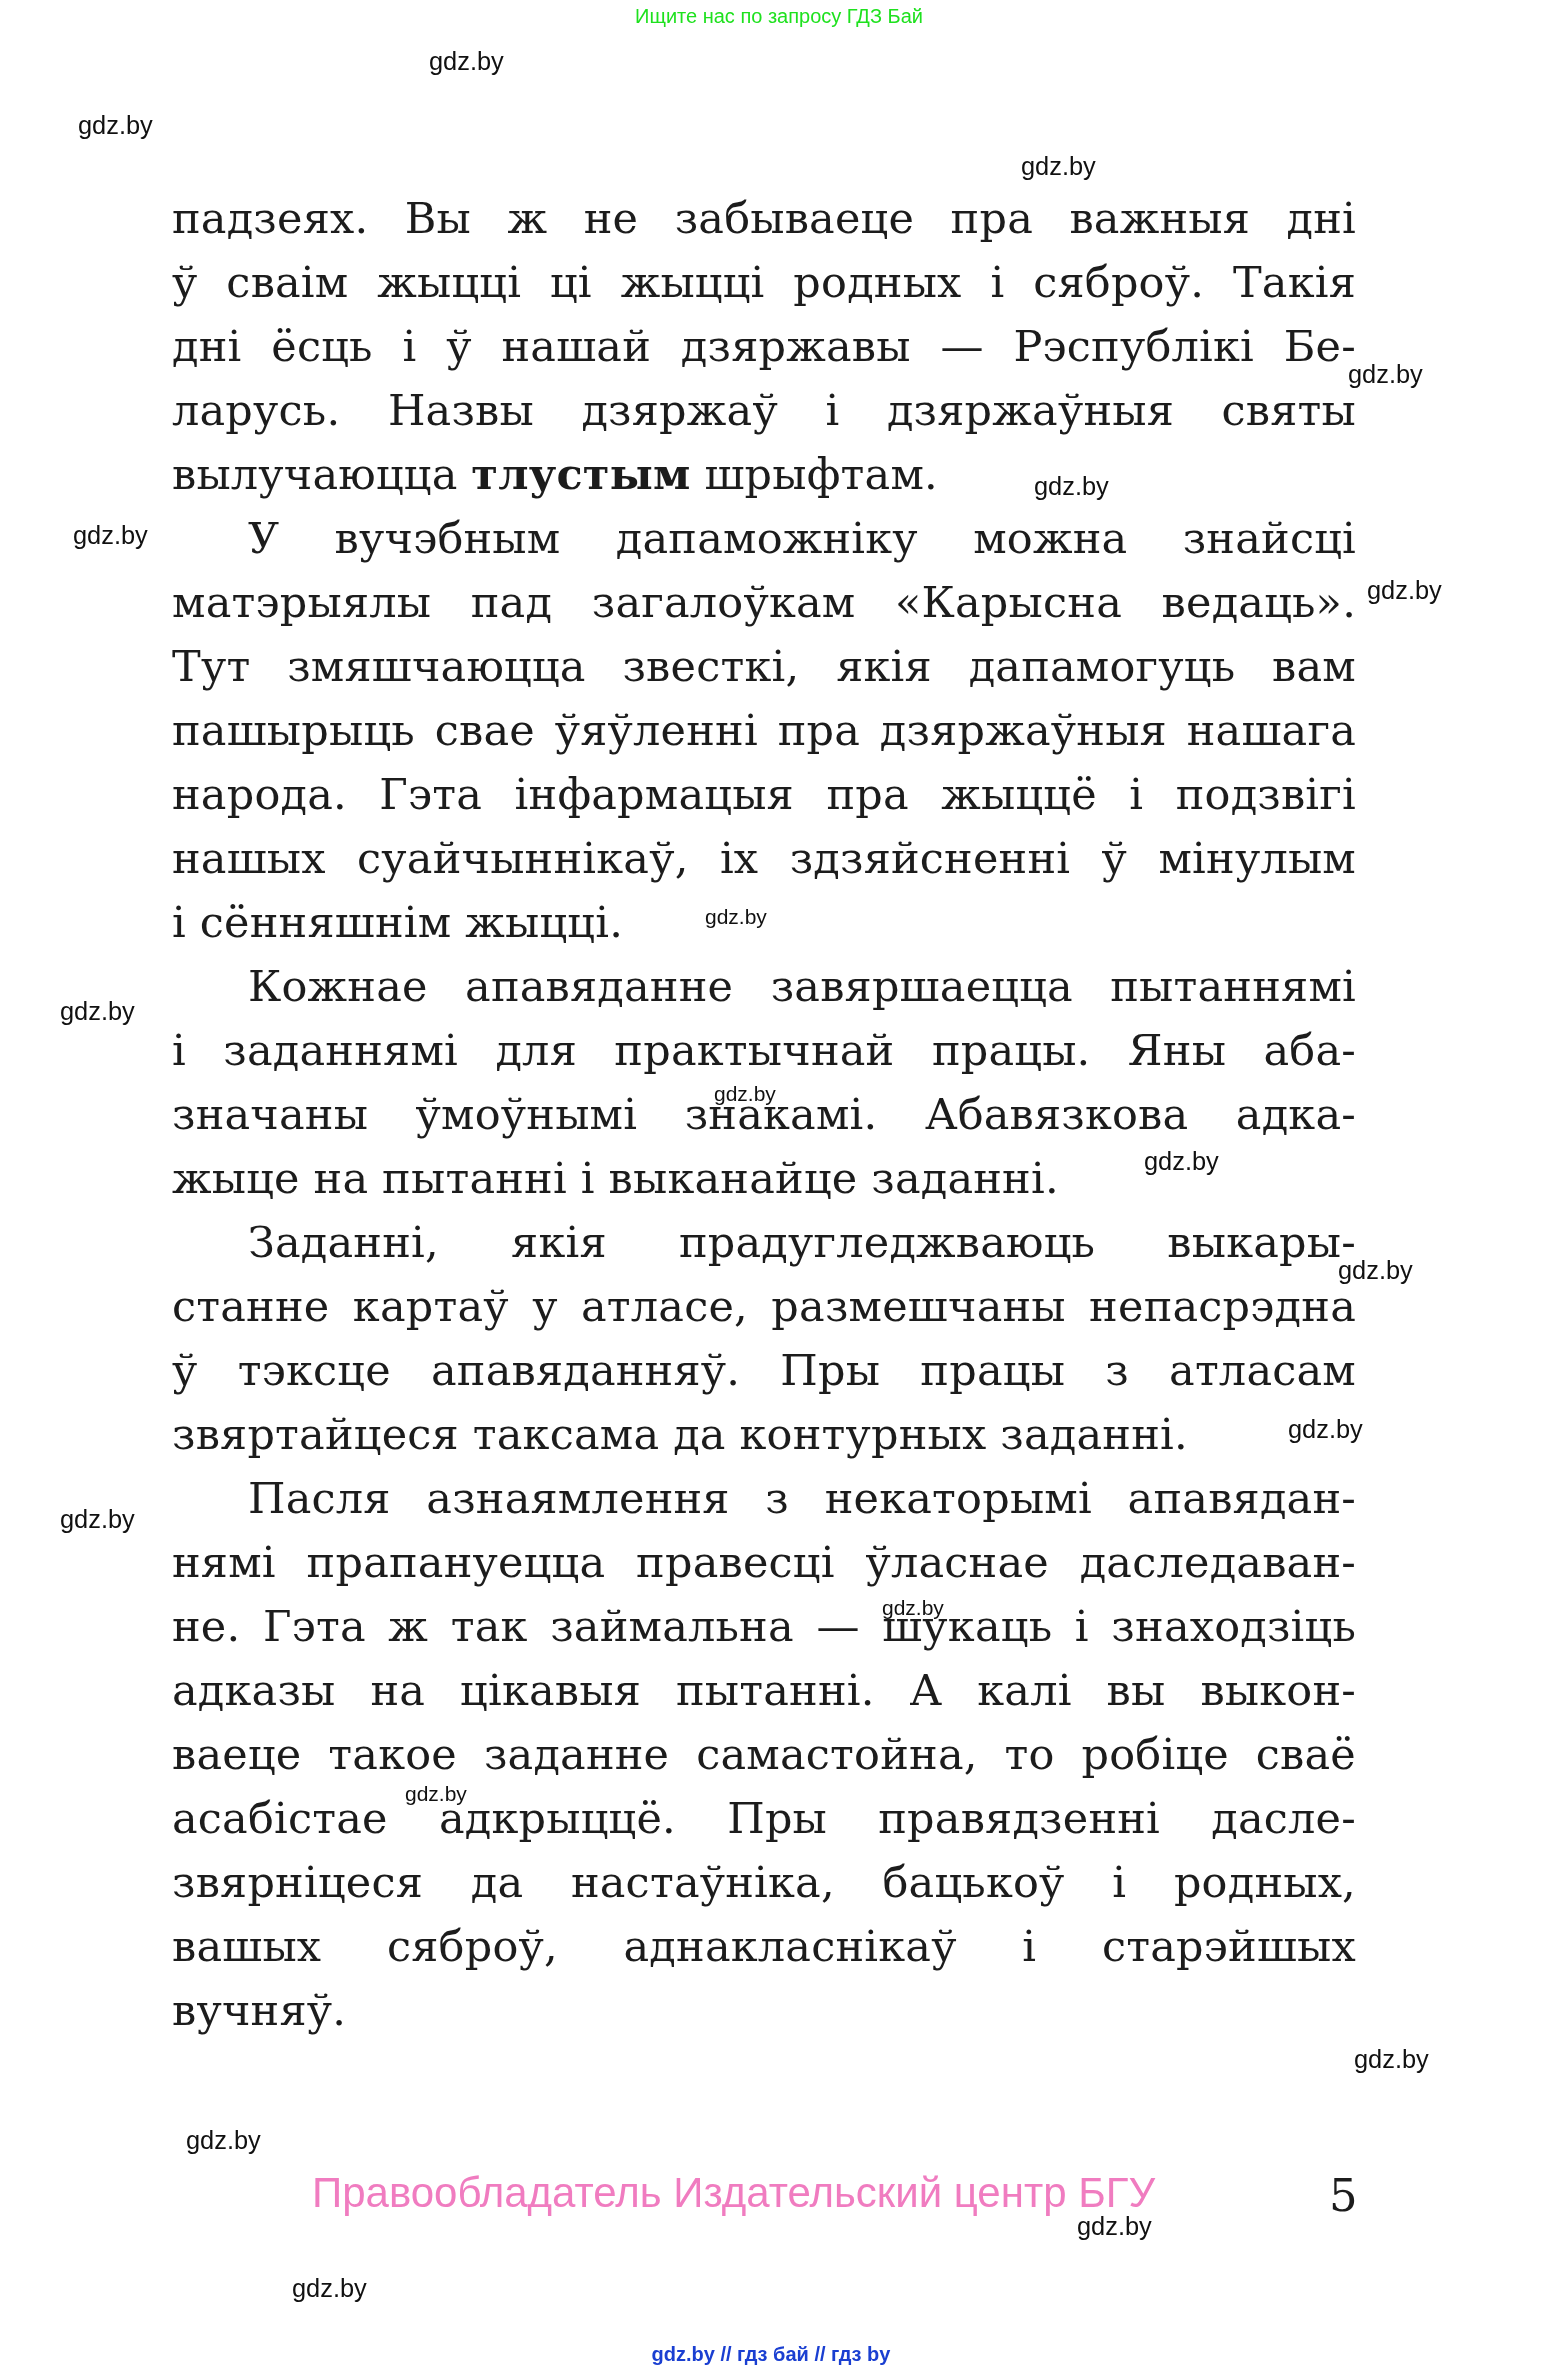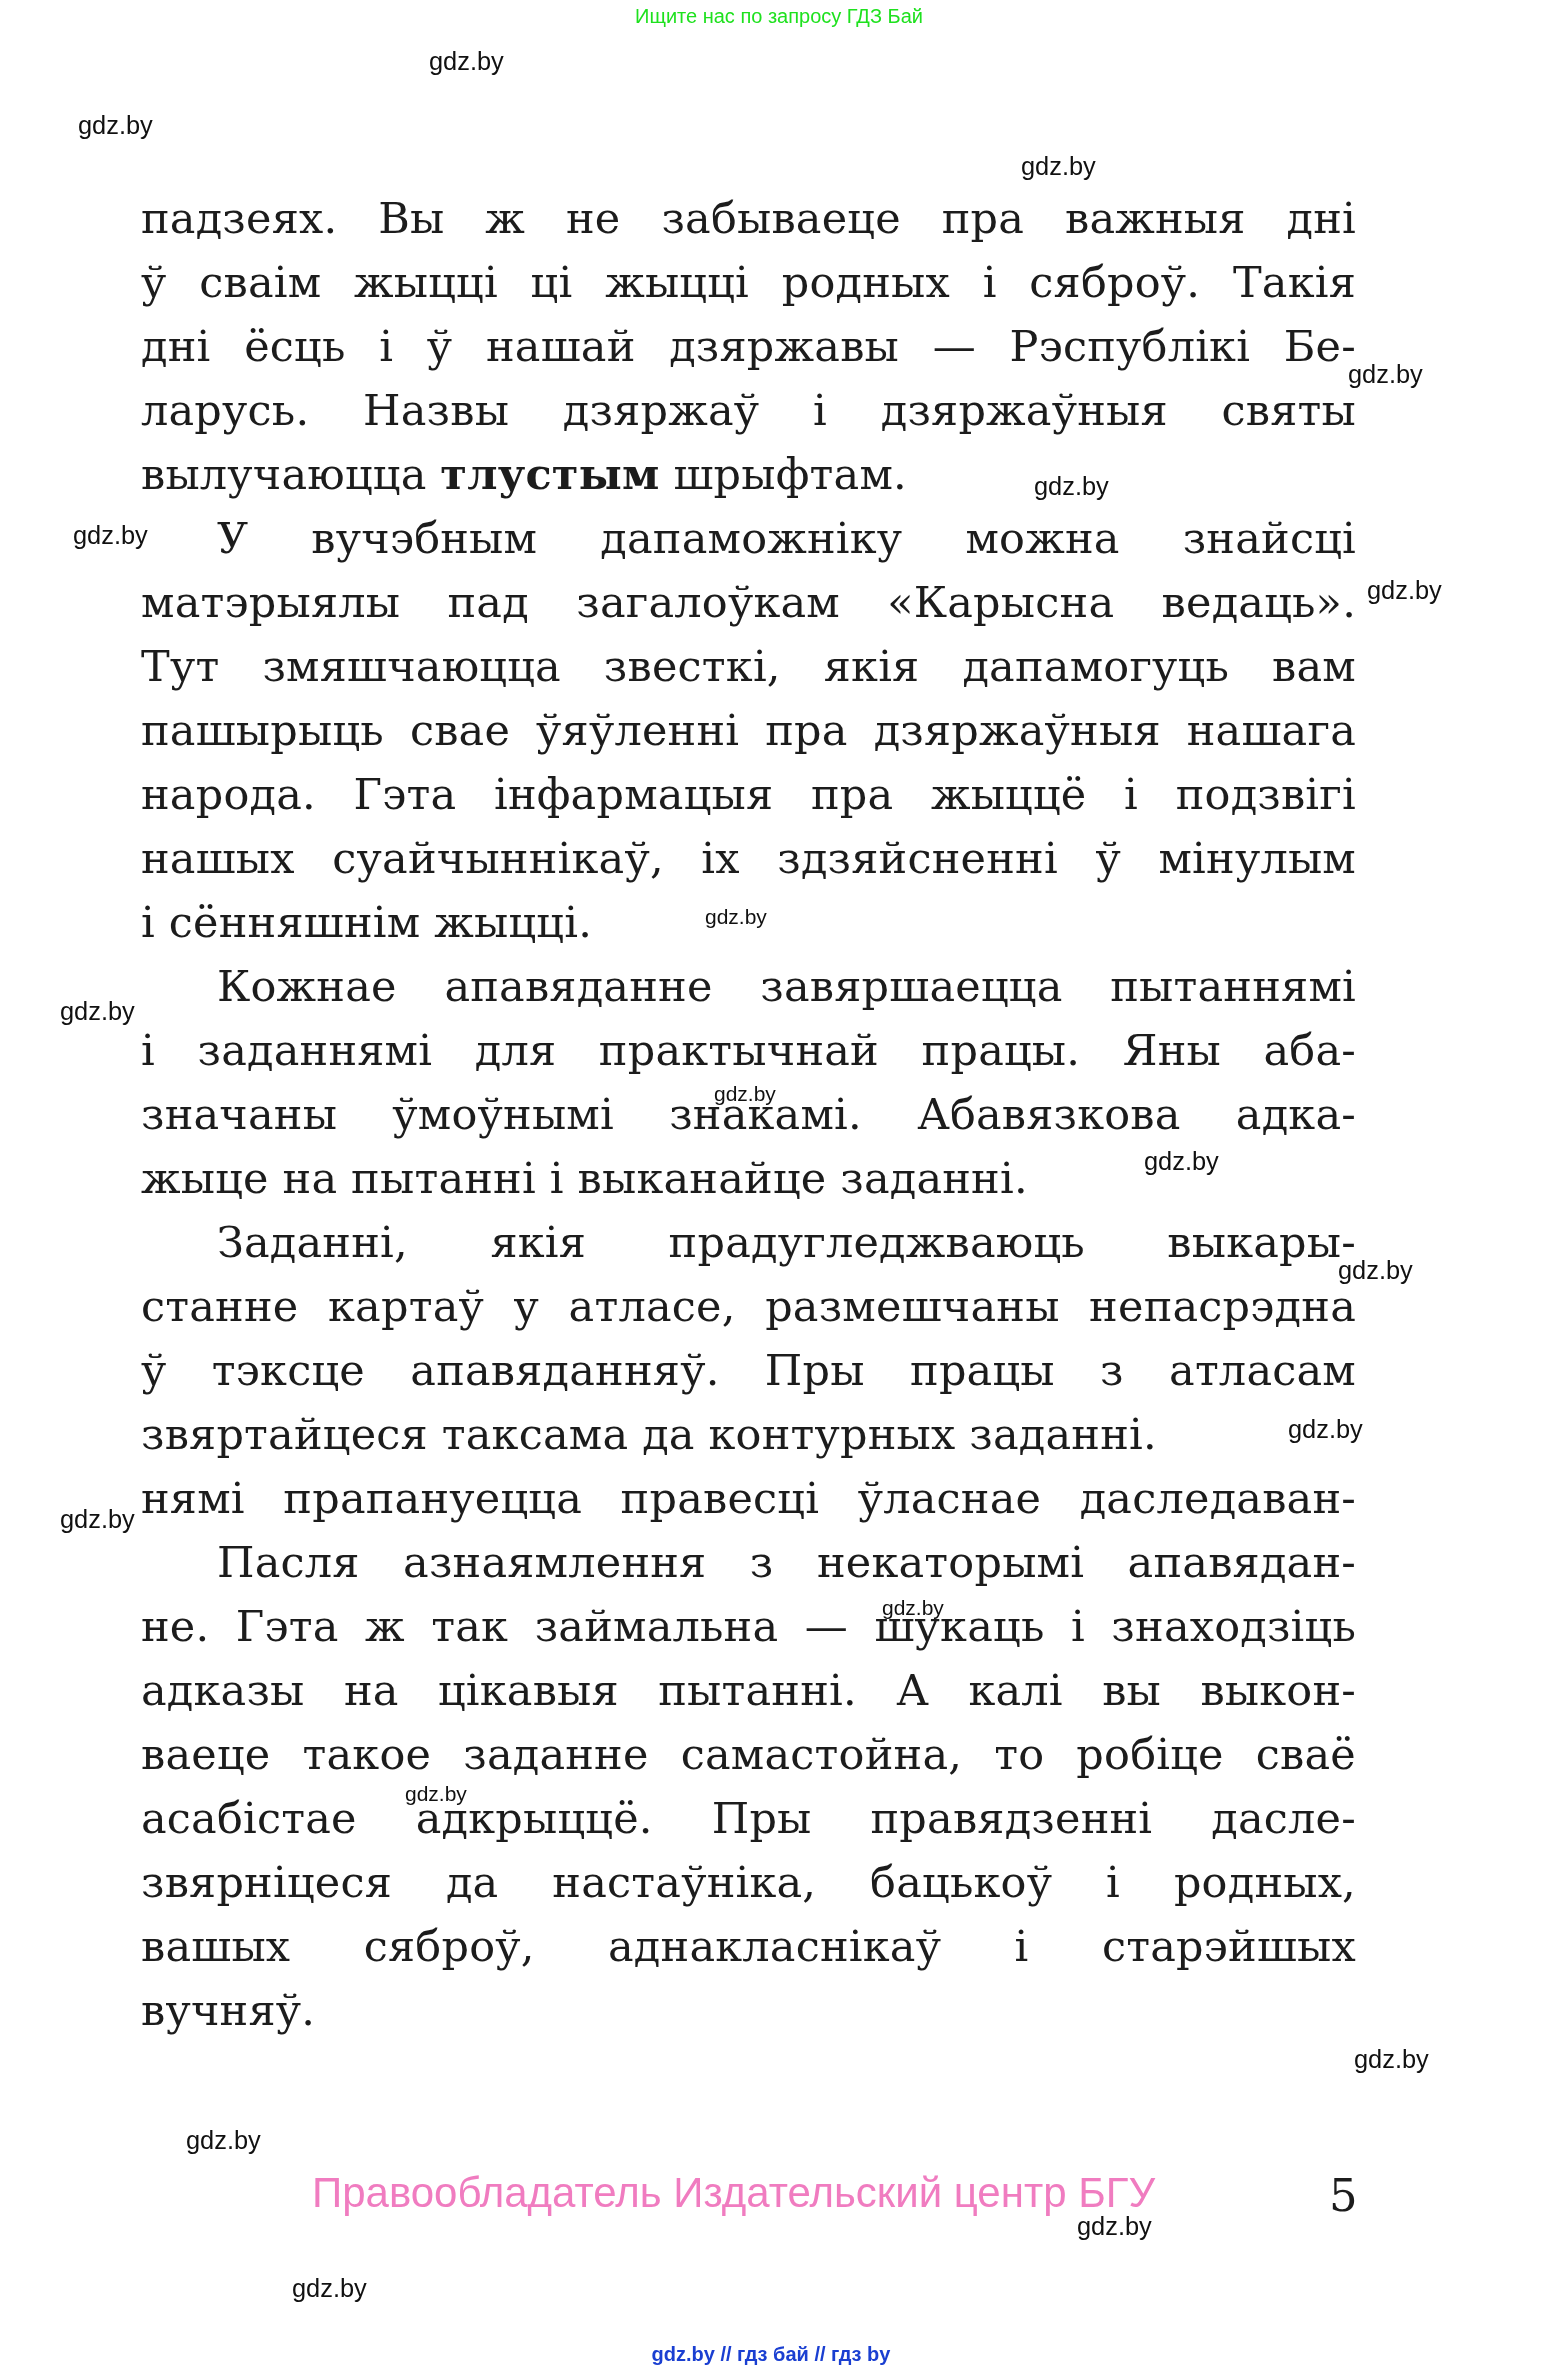--- a/index.html
+++ b/index.html
@@ -6,21 +6,21 @@
   body { width: 1542px; height: 2377px; position: relative; overflow: hidden; }
   .top-banner {
     position: absolute; left: 0; width: 1542px; top: 5.4px; text-align: center;
     font-family: "Liberation Sans", sans-serif; font-size: 20px; color: #1ee11e; padding-left: 8px;
   }
   .body-text {
     position: absolute; left: 141px; top: 186px; width: 1215px;
     font-family: "DejaVu Serif", serif; font-size: 43px; line-height: 64px;
     color: #1c1c1c; text-align: justify; letter-spacing: 0.2px;
   }
-  .line { display: block; height: 64px; white-space: nowrap; text-align-last: justify; text-align: justify; }
+  .line { display: block; height: 64px; white-space: nowrap; text-align-last: justify; text-align: justify; margin-left: 31px; }
   .line.last { text-align-last: left; }
   .line.indent { padding-left: 76px; }
   .line b { font-weight: bold; }
   .wm {
     position: absolute; font-family: "Liberation Sans", sans-serif; font-size: 25.4px;
     color: #111111; white-space: nowrap;
   }
   .wm.small { font-size: 21px; }
   .footer-owner {
     position: absolute; left: 312px; top: 2169px;
@@ -69,22 +69,22 @@
   </div>
 
   <div>
     <span class="line indent">Заданні, якія прадугледжваюць выкары-</span>
     <span class="line">станне картаў у атласе, размешчаны непасрэдна</span>
     <span class="line">ў тэксце апавяданняў. Пры працы з атласам</span>
     <span class="line last">звяртайцеся таксама да контурных заданні.</span>
   </div>
 
   <div>
+    <span class="line indent">Пасля азнаямлення з некаторымі апавядан-</span>
     <span class="line">нямі прапануецца правесці ўласнае даследаван-</span>
-    <span class="line indent">Пасля азнаямлення з некаторымі апавядан-</span>
     <span class="line">не. Гэта ж так займальна — шукаць і знаходзіць</span>
     <span class="line">адказы на цікавыя пытанні. А калі вы выкон-</span>
     <span class="line">ваеце такое заданне самастойна, то робіце сваё</span>
     <span class="line">асабістае адкрыццё. Пры правядзенні дасле-</span>
     <span class="line">звярніцеся да настаўніка, бацькоў і родных,</span>
     <span class="line">вашых сяброў, аднакласнікаў і старэйшых</span>
     <span class="line last">вучняў.</span>
   </div>
 </div>
 

